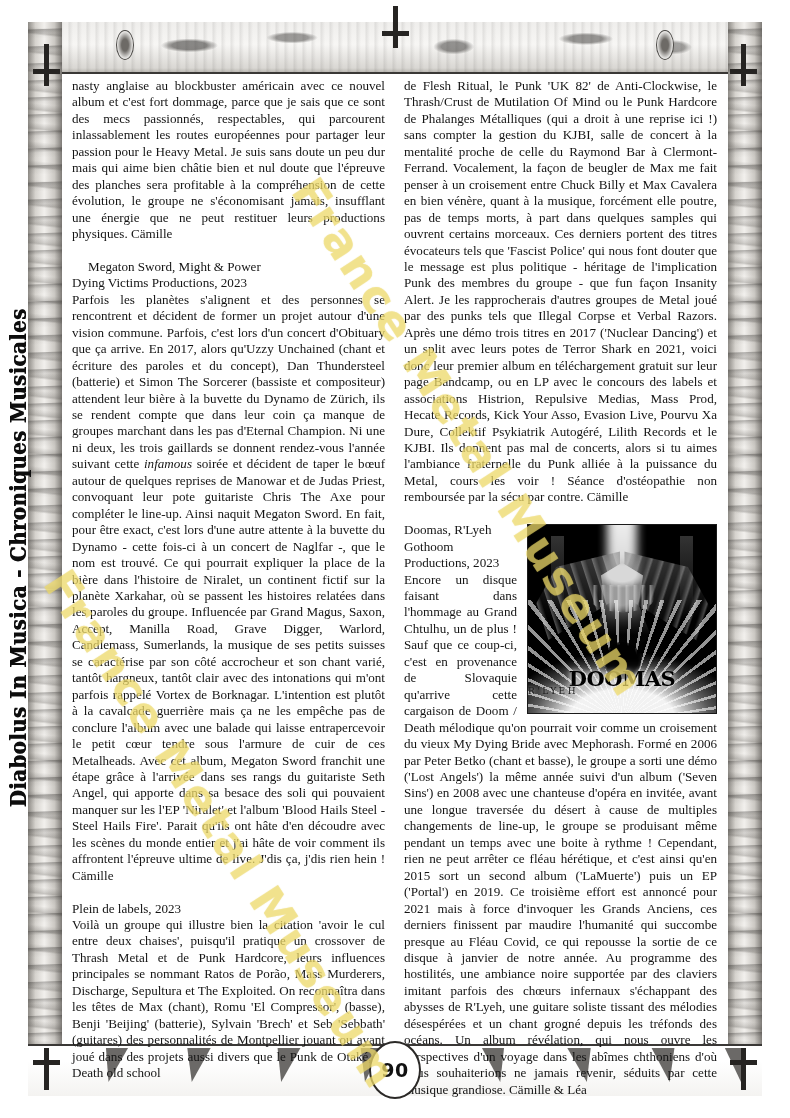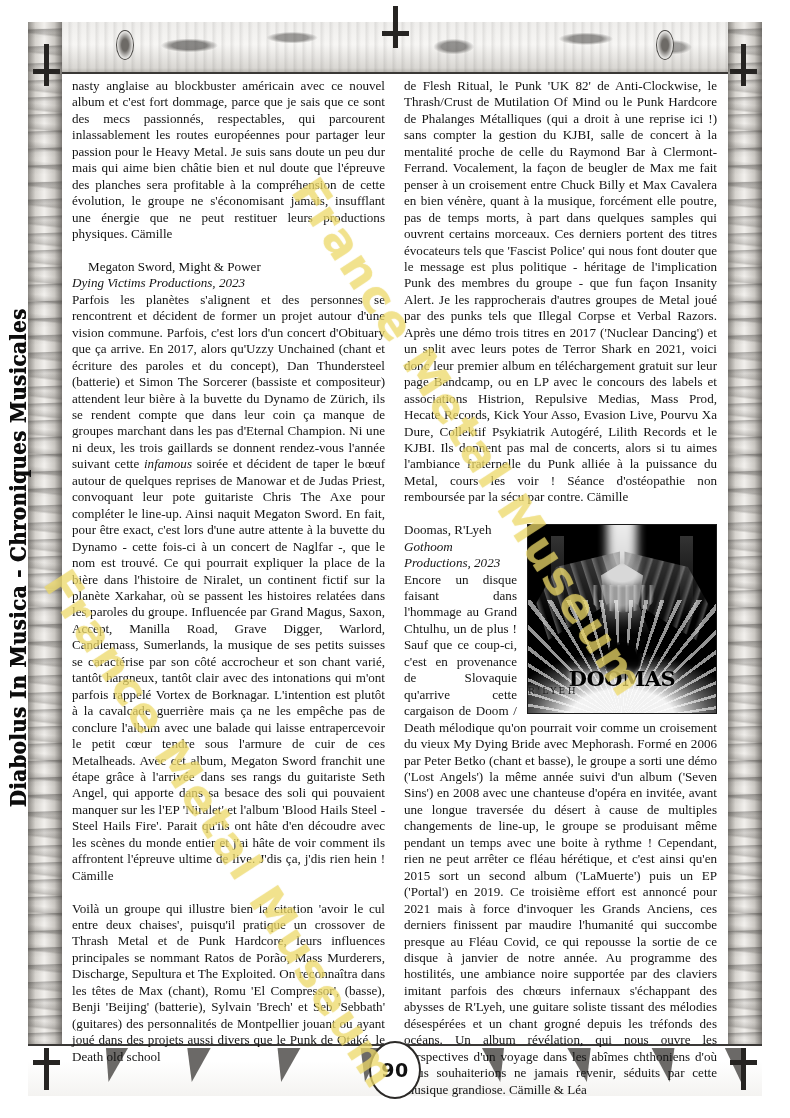--- a/index.html
+++ b/index.html
@@ -176,21 +176,21 @@
   }
   .col p { margin: 0; text-indent: 0; }
   .col .para { margin: 0; }
   .col .gap { height: 16.4px; }
 
   b, .bd { font-weight: 400; }
   i, .it { font-style: italic; }
 
   .rev-head { font-weight: 700; }
   .rev-head .album { font-weight: 400; }
-  .rev-label { font-weight: 400; font-style: italic; }
+  .rev-label { font-weight: 400; }
 
   .indent-head { padding-left: 16px; }
 
   
   .art-float {
     float: right;
     width: 190px;
     height: 190px;
     margin: 2px 0 4px 10px;
     shape-outside: inset(0);
@@ -381,20 +381,21 @@
       <p class="para">nasty anglaise au blockbuster américain avec ce nouvel album et c'est fort dommage, parce que je sais que ce sont des mecs passionnés, respectables, qui parcourent inlassablement les routes européennes pour partager leur passion pour le Heavy Metal. Je suis sans doute un peu dur mais qui aime bien châtie bien et nul doute que l'épreuve des planches sera profitable à la compréhension de cette évolution, le groupe ne s'économisant jamais, insufflant une énergie que ne peut restituer leurs productions physiques. Cämille</p>
 
       <div class="gap"></div>
 
       <p class="rev-head indent-head"><span class="bd">Megaton Sword</span><span class="album">, Might &amp; Power</span></p>
       <p class="rev-label">Dying Victims Productions, 2023</p>
       <p class="para"><span>Parfois les planètes s'alignent et des personnes se rencontrent et décident de former un projet autour d'une vision commune. Parfois, c'est lors d'un concert d'</span><b>Obituary</b><span> que ça arrive. En 2017, alors qu'Uzzy Unchained (chant et écriture des paroles et du concept), Dan Thundersteel (batterie) et Simon The Sorcerer (bassiste et compositeur) attendent leur bière à la buvette du Dynamo de Zürich, ils se rendent compte que dans leur coin ça manque de groupes marchant dans les pas d'</span><b>Eternal Champion</b><span>. Ni une ni deux, les trois gaillards se donnent rendez-vous l'année suivant cette </span><i>infamous</i><span> soirée et décident de taper le bœuf autour de quelques reprises de </span><b>Manowar</b><span> et de </span><b>Judas Priest</b><span>, convoquant leur pote guitariste Chris The Axe pour compléter le line-up. Ainsi naquit </span><b>Megaton Sword</b><span>. En fait, pour être exact, c'est lors d'une autre attente à la buvette du Dynamo - cette fois-ci à un concert de </span><b>Naglfar</b><span> -, que le nom est trouvé. Ce qui pourrait expliquer la place de la bière dans l'histoire de Niralet, un continent fictif sur la planète Xarkahar, où se passent les histoires relatées dans les paroles du groupe. Influencée par </span><b>Grand Magus, Saxon, Accept, Manilla Road, Grave Digger, Warlord, Candlemass, Sumerlands</b><span>, la musique de ses petits suisses se caractérise par son côté accrocheur et son chant varié, tantôt hargneux, tantôt clair avec des intonations qui m'ont parfois rappelé Vortex de </span><b>Borknagar</b><span>. L'intention est plutôt à la cavalcade guerrière mais ça ne les empêche pas de conclure l'album avec une balade qui laisse entrapercevoir le petit cœur tendre sous l'armure de cuir de ces Metalheads. Avec cet album, </span><b>Megaton Sword</b><span> franchit une étape grâce à l'arrivée dans ses rangs du guitariste Seth Angel, qui apporte dans sa besace des soli qui pouvaient manquer sur les l'EP 'Niralet' et l'album 'Blood Hails Steel - Steel Hails Fire'. Parait qu'ils ont hâte d'en découdre avec les scènes du monde entier et j'ai hâte de voir comment ils affrontent l'épreuve ultime de live. J'dis ça, j'dis rien hein ! Cämille</span></p>
 
       <div class="gap"></div>
 
+      <p class="rev-label">Plein de labels, 2023</p>
       <p class="para"><span>Voilà un groupe qui illustre bien la citation 'avoir le cul entre deux chaises', puisqu'il pratique un crossover de Thrash Metal et de Punk Hardcore, leurs influences principales se nommant </span><b>Ratos de Porão, Mass Murderers, Discharge, Sepultura</b><span> et </span><b>The Exploited</b><span>. On reconnaîtra dans les têtes de Max (chant), Romu 'El Compressor', (basse), Benji 'Beijing' (batterie), Sylvain 'Brech' et Seb 'Sebbath' (guitares) des personnalités de Montpellier jouant ou ayant joué dans des projets aussi divers que le Punk de </span><b>Otaké</b><span>, le Death old school</span></p>
     </div>
 
     <div class="col">
 
       <p class="para"><span>de </span><b>Flesh Ritual</b><span>, le Punk 'UK 82' de </span><b>Anti-Clockwise</b><span>, le Thrash/Crust de </span><b>Mutilation Of Mind</b><span> ou le Punk Hardcore de </span><b>Phalanges Métalliques</b><span> (qui a droit à une reprise ici !) sans compter la gestion du KJBI, salle de concert à la mentalité proche de celle du Raymond Bar à Clermont-Ferrand. Vocalement, la façon de beugler de Max me fait penser à un croisement entre Chuck Billy et Max Cavalera en bien vénère, quant à la musique, forcément elle poutre, pas de temps morts, à part dans quelques samples qui ouvrent certains morceaux. Ces derniers portent des titres évocateurs tels que 'Fascist Police' qui nous font douter que le message est plus politique - héritage de l'implication Punk des membres du groupe - que fun façon </span><b>Insanity Alert</b><span>. Je les rapprocherais d'autres groupes de Metal joué par des punks tels que </span><b>Illegal Corpse</b><span> et </span><b>Verbal Razors</b><span>. Après une démo trois titres en 2017 ('Nuclear Dancing') et un split avec leurs potes de </span><b>Terror Shark</b><span> en 2021, voici donc leur premier album en téléchargement gratuit sur leur page Bandcamp, ou en LP avec le concours des labels et associations Histrion, Repulsive Medias, Mass Prod, Hecate Records, Kick Your Asso, Evasion Live, Pourvu Xa Dure, Collektif Psykiatrik Autogéré, Lilith Records et le KJBI. Ils donnent pas mal de concerts, alors si tu aimes l'ambiance fraternelle du Punk alliée à la puissance du Metal, cours les voir ! Séance d'ostéopathie non remboursée par la sécu par contre. Cämille</span></p>
 
       <div class="gap"></div>
 
       <div class="art-float">

